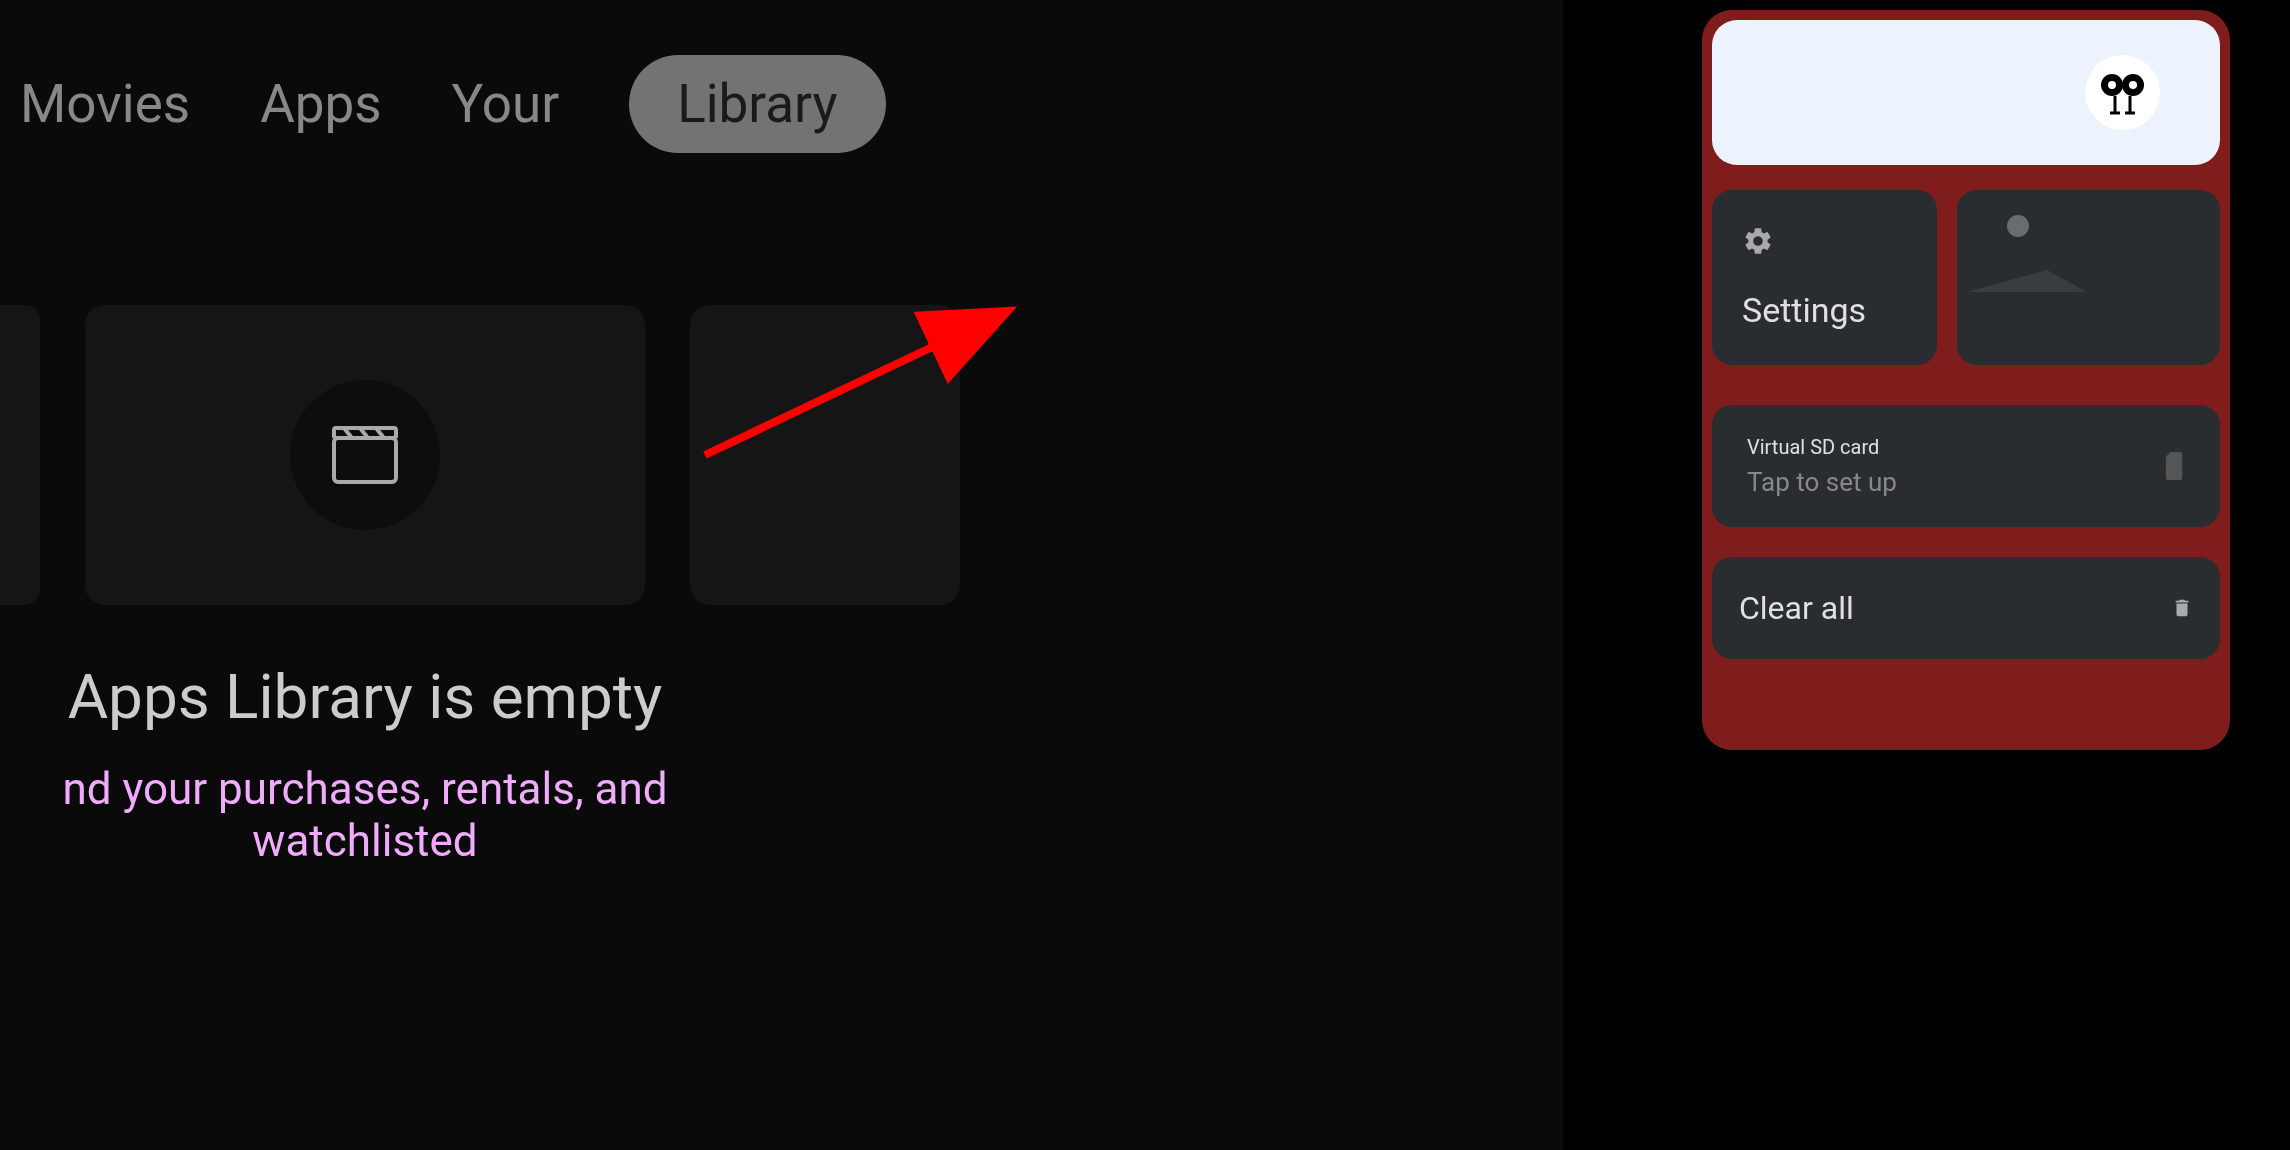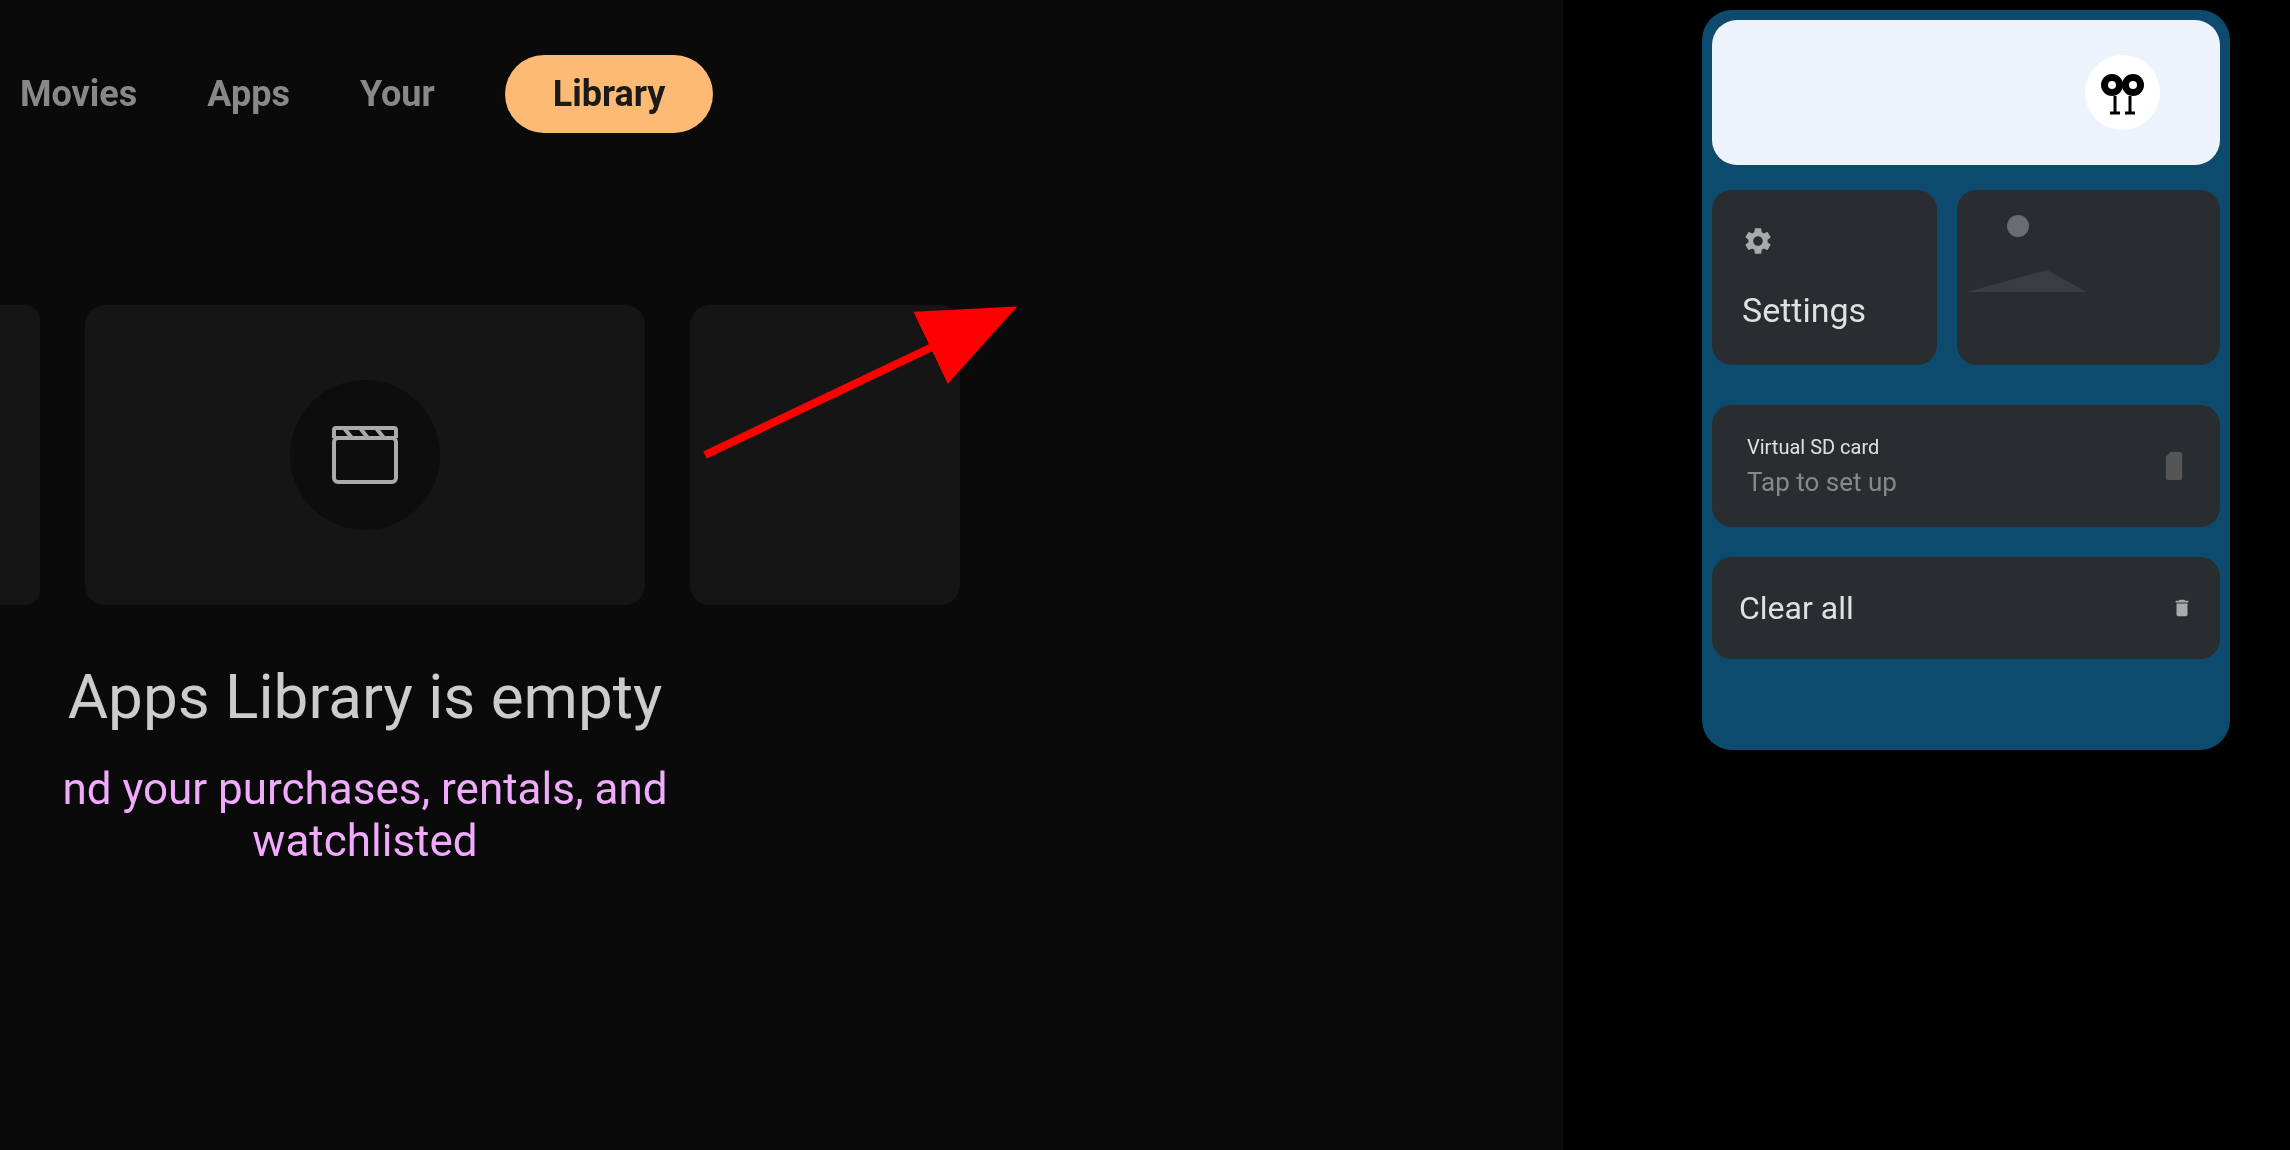--- a/index.html
+++ b/index.html
@@ -17,26 +17,26 @@
   position: relative;
   background: #0a0a0a;
 }
 .tabs {
   display: flex;
   gap: 70px;
   align-items: center;
   padding: 55px 0 0 20px;
 }
 .tab {
-  font-size: 36px;
+  font-size: 53px;
   color: #888;
-  font-weight: 700;
+  font-weight: 400;
 }
 .tab.active {
-  background: #fdba74;
+  background: #737373;
   color: #1a1a1a;
   padding: 18px 48px;
   border-radius: 50px;
   text-align: right;
 }
 .library-card {
   position: absolute;
   left: 85px;
   top: 305px;
   width: 560px;
@@ -90,21 +90,21 @@
   font-size: 44px;
   color: #f0abfc;
   margin-top: 30px;
 }
 .side-panel {
   position: absolute;
   right: 60px;
   top: 10px;
   width: 528px;
   height: 740px;
-  background: #0c4a6e;
+  background: #7f1d1d;
   border-radius: 30px;
   overflow: hidden;
 }
 .profile-card {
   margin: 10px;
   background: #edf3fd;
   border-radius: 25px;
   height: 145px;
   display: flex;
   align-items: center;

